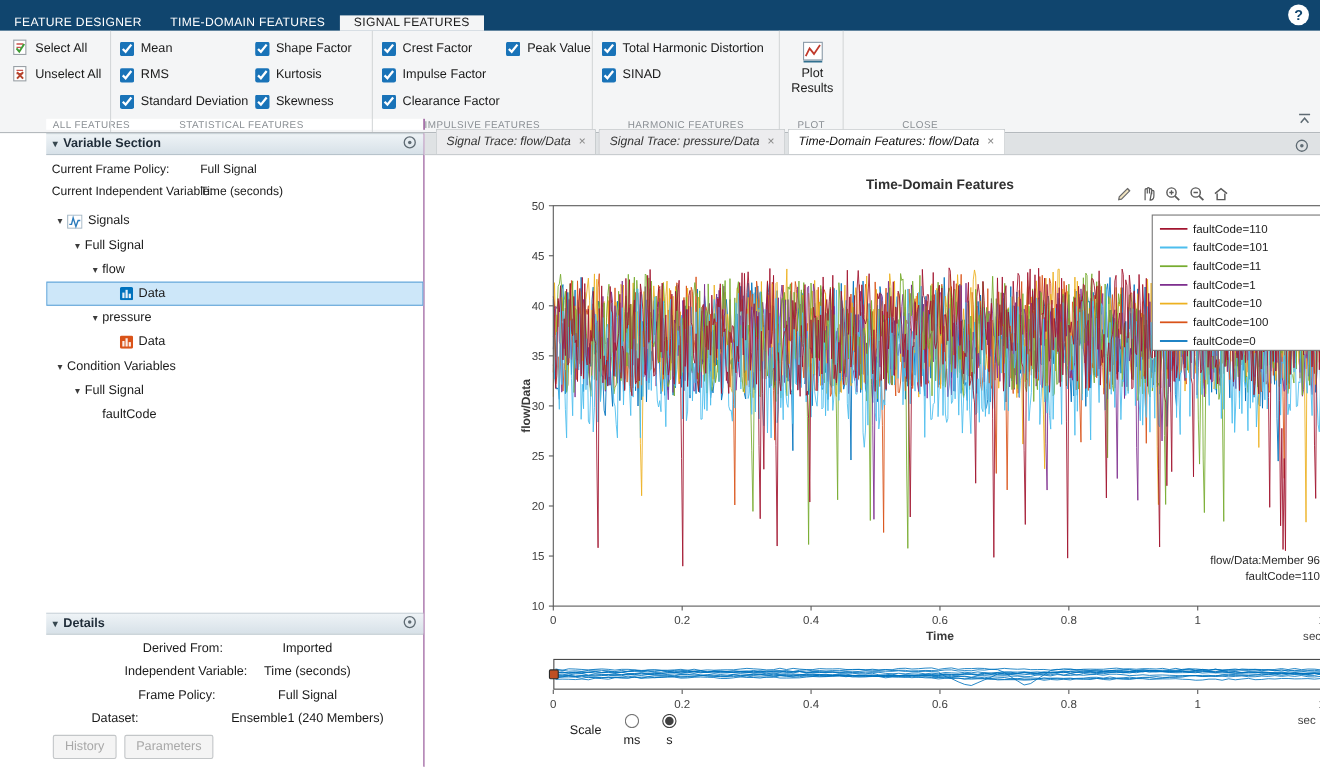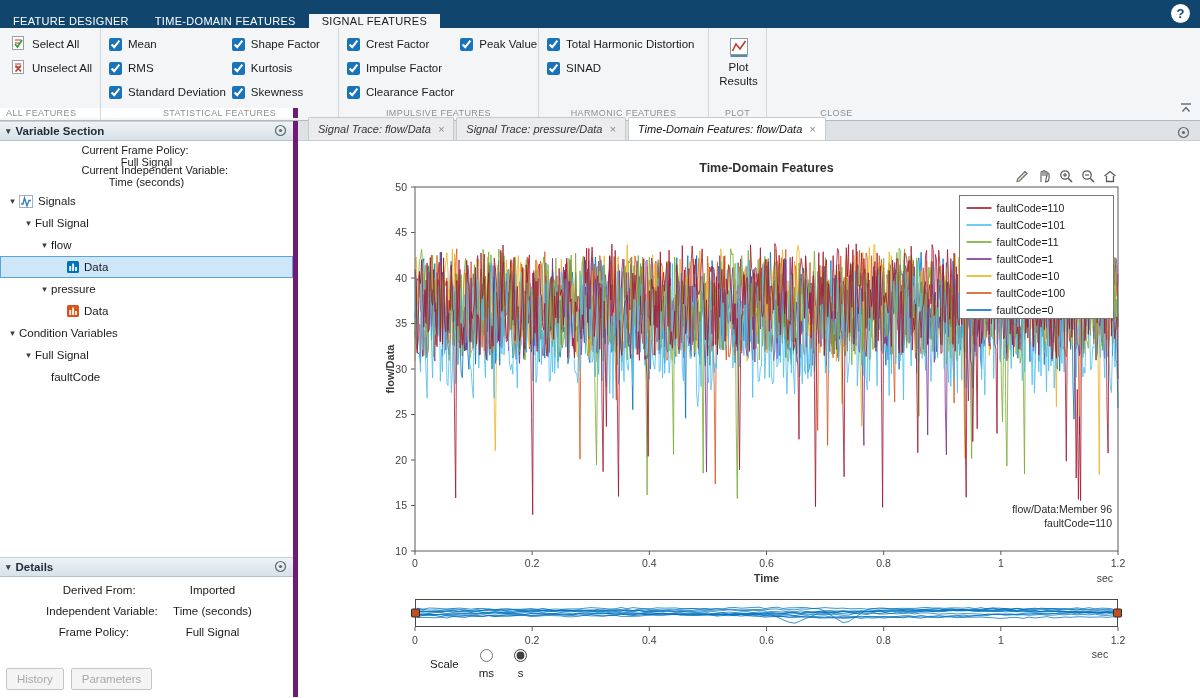--- a/index.html
+++ b/index.html
@@ -34,29 +34,29 @@
             color:#1a1a1a; white-space:nowrap; cursor:pointer; padding:0 2px; }
   .big-row { display:flex; gap:6px; height:100%; }
   .big-btn { display:flex; flex-direction:column; align-items:center; font-size:11.5px;
              color:#1a1a1a; text-align:center; line-height:1.2; padding-top:3px; cursor:pointer; }
   .big-btn .bi { height:26px; display:flex; align-items:center; justify-content:center; }
   .ts-collapse { position:absolute; right:8px; bottom:3px; cursor:pointer; }
 
   
   .content { display:flex; height:576px; }
 
-  .left { width:298px; border-right:5px solid #701a75; display:flex; flex-direction:column; background:#fff; }
+  .left { width:344px; border-right:1px solid #701a75; display:flex; flex-direction:column; background:#fff;margin-left:42px; }
   .panel-header { height:20px; flex:none; background:linear-gradient(#eef3f6,#d7e1e8);
                   border-top:1px solid #c6d0d7; border-bottom:1px solid #b7c3cb;
                   display:flex; align-items:center; padding:0 6px; gap:5px;
                   font-size:11.5px; font-weight:bold; color:#1f2c38; }
   .panel-header .spacer { flex:1; }
   .hdr-arrow { font-size:9px; color:#37474f; }
   .info-rows { flex:none; height:46px; padding-top:3px; }
-  .info-row { display:flex; height:20px; align-items:center; font-size:11px; color:#1a1a1a;flex-direction:column; }
+  .info-row { display:flex; height:20px; align-items:center; font-size:11px; color:#1a1a1a; }
   .info-label { width:140px; padding-left:5px; white-space:nowrap; }
   .info-value { white-space:nowrap; }
   .tree { flex:1; overflow:hidden; padding-top:3px; }
   .tree-row { height:22px; display:flex; align-items:center; font-size:11.5px; color:#1a1a1a;
               cursor:default; white-space:nowrap; }
   .tree-row.selected { background:#cde7f9; outline:1px solid #5ea3d8; outline-offset:-1px; }
   .tw { width:13px; font-size:9px; color:#3c3c3c; text-align:center; flex:none; }
   .tree-ico { margin-right:5px; display:flex; flex:none; }
   .details-rows { flex:none; height:86px; padding-top:2px; }
   .d-row { display:flex; height:21px; align-items:center; font-size:11.5px; color:#1a1a1a;justify-content:center; }
@@ -319,20 +319,24 @@
             <span class="d-label">Derived From:</span>
             <span>Imported</span>
           </div>
           <div class="d-row">
             <span class="d-label">Independent Variable:</span>
             <span>Time (seconds)</span>
           </div>
           <div class="d-row">
             <span class="d-label">Frame Policy:</span>
             <span>Full Signal</span>
+          </div>
+          <div class="d-row">
+            <span class="d-label">Dataset:</span>
+            <span>Ensemble1 (240 Members)</span>
           </div>
         </div>
       <div class="details-btns" id="details-btns">
           <button class="pbtn" disabled="">History</button>
           <button class="pbtn" disabled="">Parameters</button>
         </div>
     </div>
 
     <div class="main">
       <div class="doc-tabbar" id="doc-tabs">

